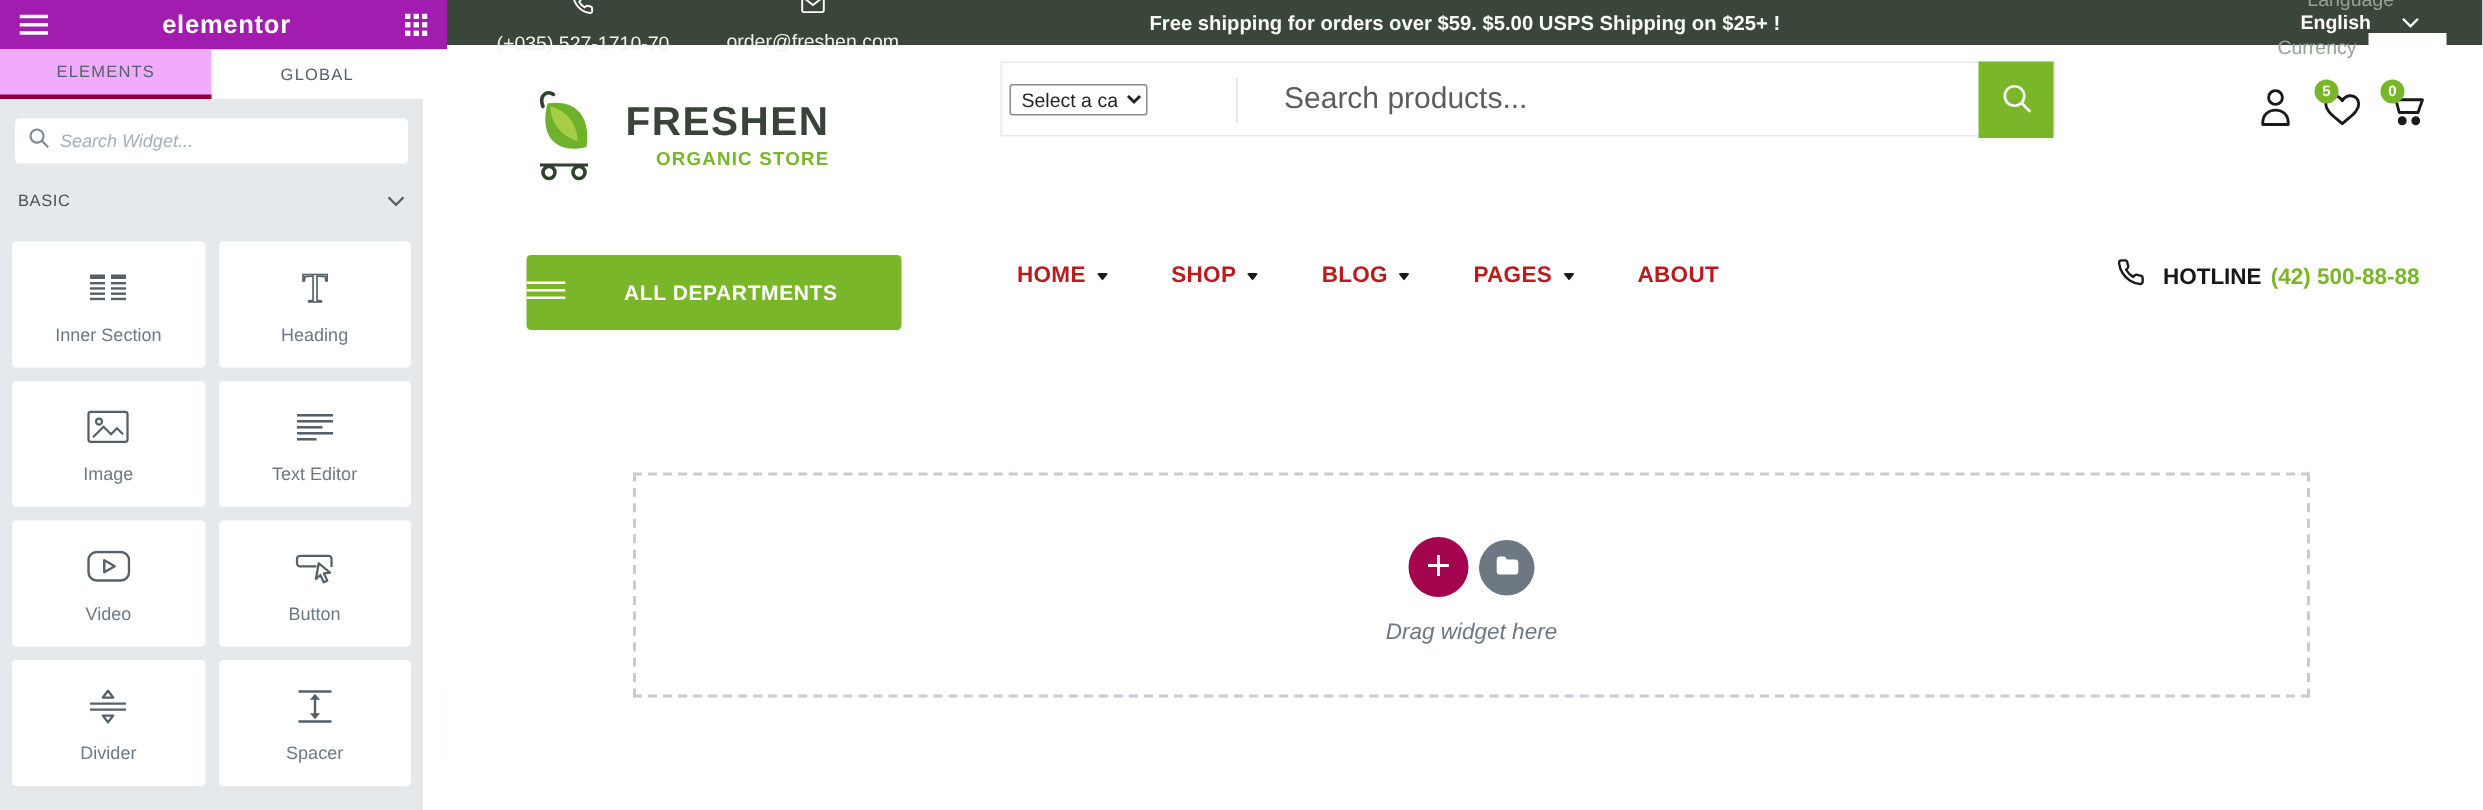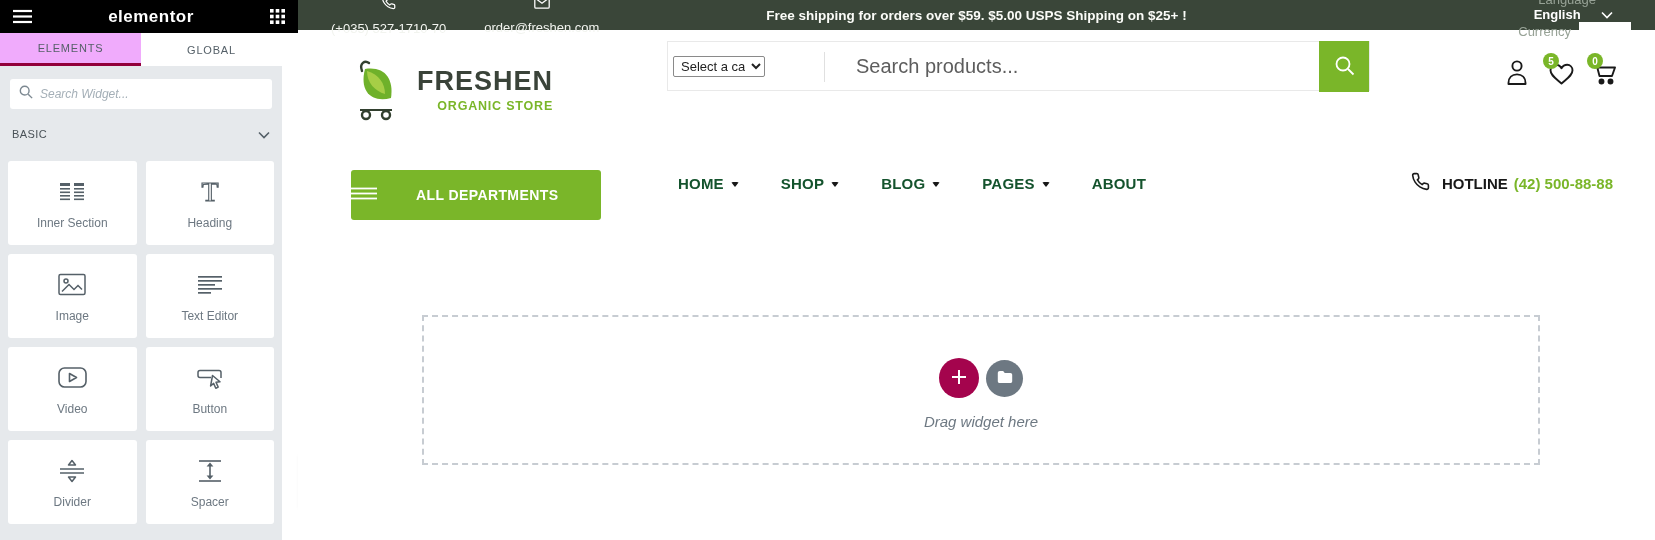--- a/index.html
+++ b/index.html
@@ -1,21 +1,21 @@
 <!DOCTYPE html>
 <html><head>
 <meta charset="utf-8">
 <style>
   * { margin:0; padding:0; box-sizing:border-box; }
   html,body { width:1655px; height:540px; overflow:hidden; font-family:"Liberation Sans", sans-serif; background:#fff; }
   .stage { position:relative; width:1655px; height:540px; }
 
   
   .panel { position:absolute; left:0; top:0; width:298px; height:540px; background:#E6E9EC; box-shadow:1px 0 4px rgba(0,0,0,.12); }
-  .panel-header { position:absolute; left:0; top:0; width:298px; height:33px; background:#000000; display:flex; align-items:center; justify-content:space-between; padding:0 13px; }
+  .panel-header { position:absolute; left:0; top:0; width:298px; height:33px; background:#a21caf; display:flex; align-items:center; justify-content:space-between; padding:0 13px; }
   .panel-logo { color:#fff; font-weight:700; font-size:17px; letter-spacing:.5px; }
   .icon-btn { display:flex; align-items:center; cursor:pointer; }
   .panel-tabs { position:absolute; left:0; top:33px; width:298px; height:33px; display:flex; background:#fff; }
   .tab { width:141px; display:flex; align-items:center; justify-content:center; font-size:11px; letter-spacing:.8px; color:#556068; cursor:pointer; }
   .tab.active { background:#f0abfc; border-bottom:3px solid #92003B; }
   .panel-body { position:absolute; left:0; top:66px; width:282px; bottom:0; background:#E6E9EC; }
   .scroll-track { position:absolute; right:0; top:33px; width:16px; bottom:0; background:#fff; }
   .widget-search { margin:13px 10px 0 10px; height:30px; background:#ffffff; border-radius:3px; display:flex; align-items:center; padding:0 9px; }
   .widget-search input { border:0; outline:0; flex:1; font-size:12px; font-style:italic; color:#495157; margin-left:7px; font-family:"Liberation Sans", sans-serif; background:transparent; }
   .widget-search input::placeholder { color:#A4AFB7; }
@@ -53,21 +53,21 @@
   .search-btn { position:absolute; right:0; top:-1px; width:50px; height:51px; background:#7AB629; border:0; display:flex; align-items:center; justify-content:center; cursor:pointer; }
 
   .header-icons { position:absolute; left:1205px; top:60px; display:flex; align-items:flex-end; gap:16px; }
   .hicon { position:relative; width:28px; height:30px; display:flex; align-items:flex-end; justify-content:center; color:#1a1a1a; cursor:pointer; }
   .badge { position:absolute; top:-7px; left:-4px; min-width:16px; height:16px; border-radius:50%; background:#7AB629; color:#fff; font-size:10px; font-weight:700; display:flex; align-items:center; justify-content:center; }
 
   .nav-row { position:absolute; left:0; top:148px; width:1357px; height:80px; }
   .departments-btn { position:absolute; left:53px; top:22px; width:250px; height:50px; background:#7AB629; border:0; border-radius:3px; color:#fff; display:flex; align-items:center; cursor:pointer; }
   .departments-btn .dep-label { font-size:14px; font-weight:700; letter-spacing:.4px; margin-left:39px; }
   .nav-menu { position:absolute; left:380px; top:27px; display:flex; gap:42px; }
-  .nav-item { display:flex; align-items:center; font-size:15px; font-weight:700; color:#14532d; letter-spacing:.2px; cursor:pointer; }
+  .nav-item { display:flex; align-items:center; font-size:15px; font-weight:700; color:#b91c1c; letter-spacing:.2px; cursor:pointer; }
   .caret { width:0; height:0; border-left:4.5px solid transparent; border-right:4.5px solid transparent; border-top:5px solid #181818; margin-left:7px; margin-top:2px; border-radius:2px; }
   .hotline { position:absolute; right:42px; top:24px; display:flex; align-items:center; gap:12px; }
   .hotline-label { font-size:15px; font-weight:700; color:#181818; }
   .hotline-number { font-size:15px; font-weight:700; color:#7AB629; margin-left:-6px; }
 
   .canvas { position:absolute; left:0; top:228px; width:1357px; height:312px; background:#fff; }
   .drop-zone { position:absolute; left:124px; top:87px; width:1118px; height:150px; border:2px dashed #C7CCD2; }
   .dz-buttons { position:absolute; left:0; right:0; top:41px; display:flex; align-items:center; justify-content:center; gap:7px; }
   .dz-add { width:40px; height:40px; border-radius:50%; background:#A4044D; border:0; display:flex; align-items:center; justify-content:center; cursor:pointer; }
   .dz-folder { width:37px; height:37px; border-radius:50%; background:#6D7882; border:0; display:flex; align-items:center; justify-content:center; cursor:pointer; }

